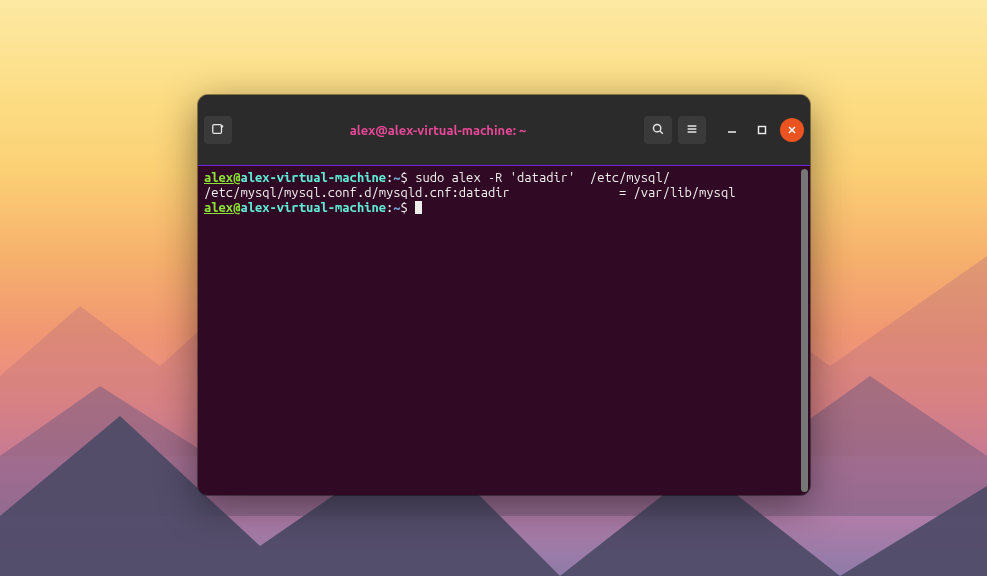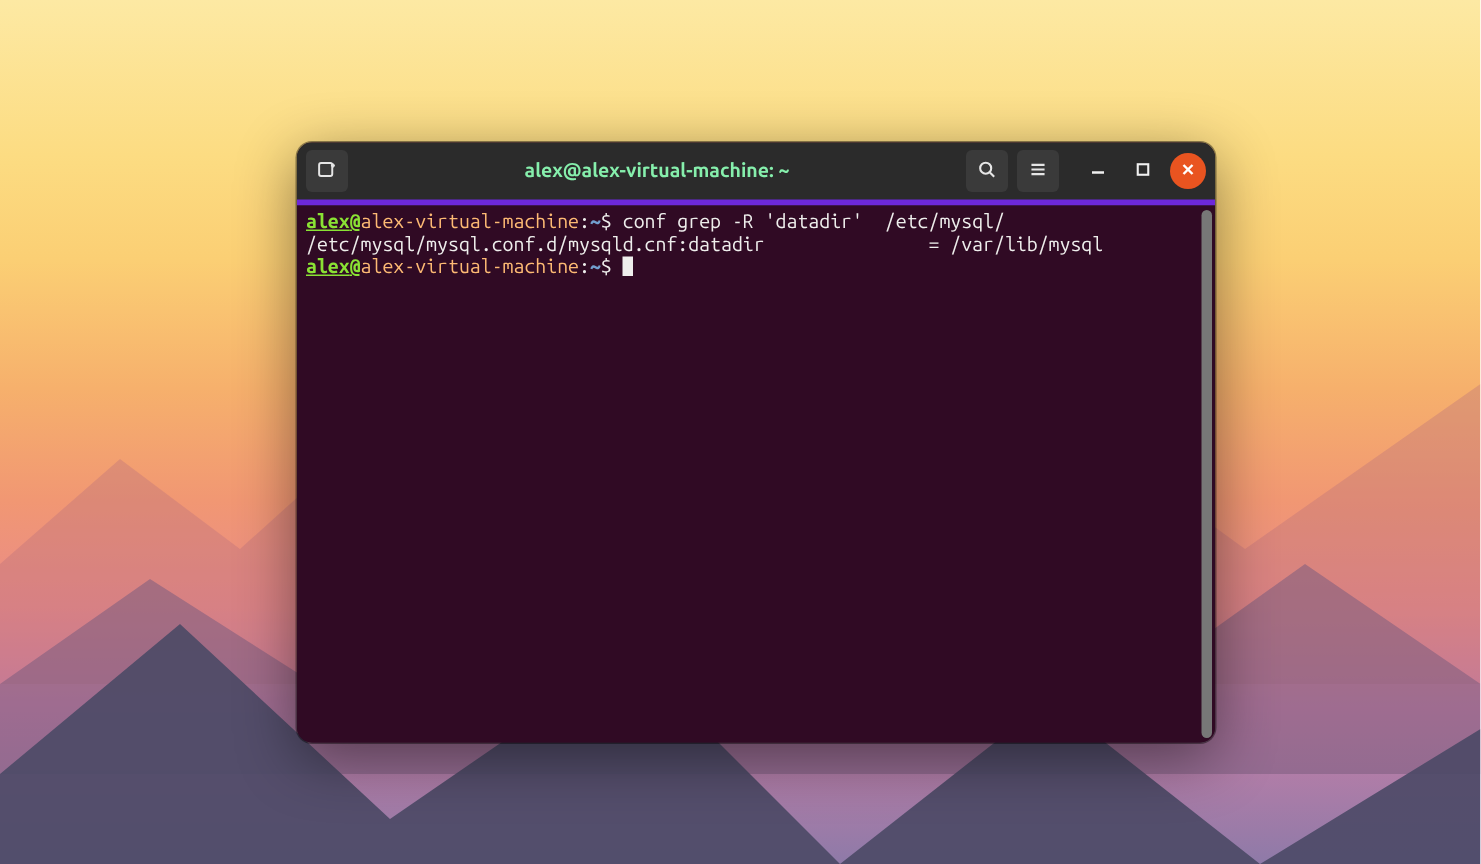--- a/index.html
+++ b/index.html
@@ -54,26 +54,26 @@
     display: flex;
     flex-direction: column;
     background: #300a24;
   }
   .titlebar {
     height: 38px;
     flex: 0 0 38px;
     background: #2b2b2b;
     display: flex;
     align-items: center;
-    padding: 0 6px;
+    padding: 16px 6px;
     gap: 6px;
-    color: #86efac;
+    color: #ec4899;
     font-size: 13px;
     font-weight: 600;
-    border-bottom: 4px solid #6d28d9;
+    border-bottom: 1px solid #6d28d9;
   }
   .tbtn {
     width: 28px;
     height: 28px;
     border-radius: 4px;
     display: flex;
     align-items: center;
     justify-content: center;
     color: #e6e6e6;
     background: #3a3a3a;
@@ -120,21 +120,21 @@
   }
   pre.term {
     margin: 0;
     font-family: "Ubuntu Mono", "DejaVu Sans Mono", Menlo, Consolas, monospace;
     font-size: 13px;
     line-height: 15px;
     color: #eeeeec;
     white-space: pre;
   }
   .p-user { color: #8ae234; font-weight: bold; text-decoration: underline; }     
-  .p-host { color: #fdba74; font-weight: normal; }
+  .p-host { color: #5eead4; font-weight: bold; }
   .p-col  { color: #eeeeec; }
   .p-path { color: #729fcf; font-weight: bold; }     
   .p-doll { color: #eeeeec; }
   .cursor {
     display: inline-block;
     width: 7px; height: 13px;
     background: #eeeeec;
     vertical-align: -2px;
   }
 </style>
@@ -212,20 +212,20 @@
         <span>
           <svg viewBox="0 0 10 10" stroke="currentColor" stroke-width="1.6">
             <line x1="2" y1="2" x2="8" y2="8"></line>
             <line x1="8" y1="2" x2="2" y2="8"></line>
           </svg>
         </span>
       </div>
     </div>
 
     <div class="term-body">
-      <pre class="term"><span class="p-user">alex</span><span class="p-user">@</span><span class="p-host">alex-virtual-machine</span><span class="p-col">:</span><span class="p-path">~</span><span class="p-doll">$</span><span> conf grep -R 'datadir'  /etc/mysql/</span>
+      <pre class="term"><span class="p-user">alex</span><span class="p-user">@</span><span class="p-host">alex-virtual-machine</span><span class="p-col">:</span><span class="p-path">~</span><span class="p-doll">$</span><span> sudo alex -R 'datadir'  /etc/mysql/</span>
 <span>/etc/mysql/mysql.conf.d/mysqld.cnf:datadir               = /var/lib/mysql</span>
 <span class="p-user">alex</span><span class="p-user">@</span><span class="p-host">alex-virtual-machine</span><span class="p-col">:</span><span class="p-path">~</span><span class="p-doll">$</span><span> </span><span class="cursor"></span></pre>
 
       <div class="term-scroll"></div>
     </div>
   </div>
 </div>
 
 </body></html>

